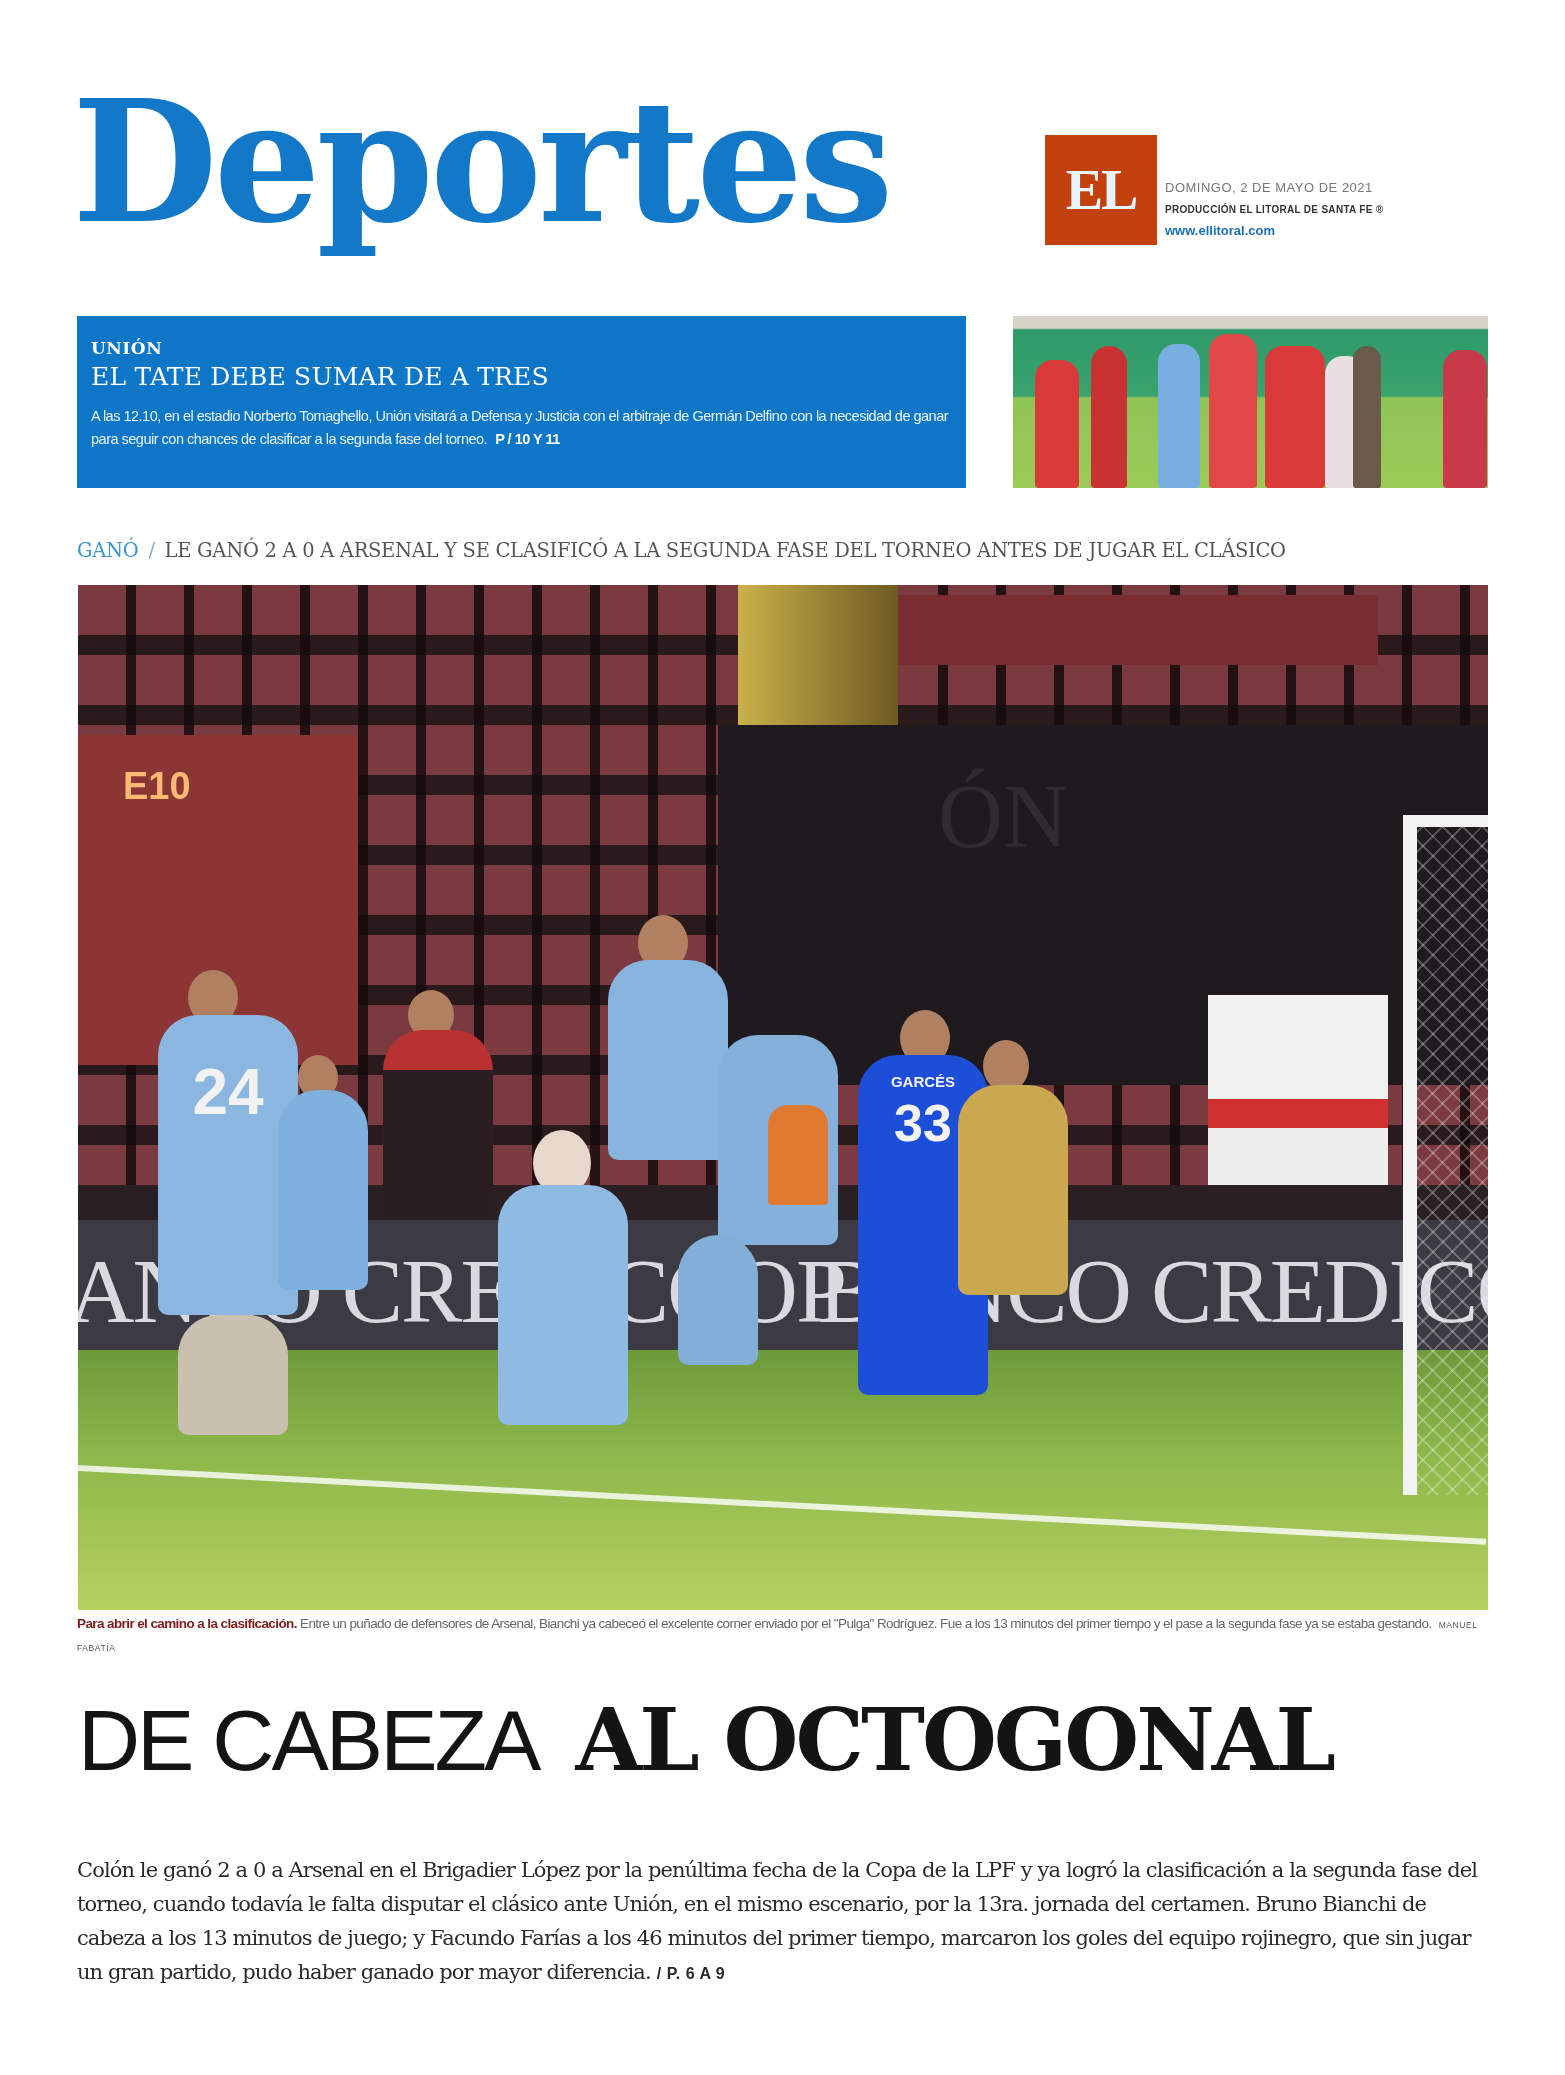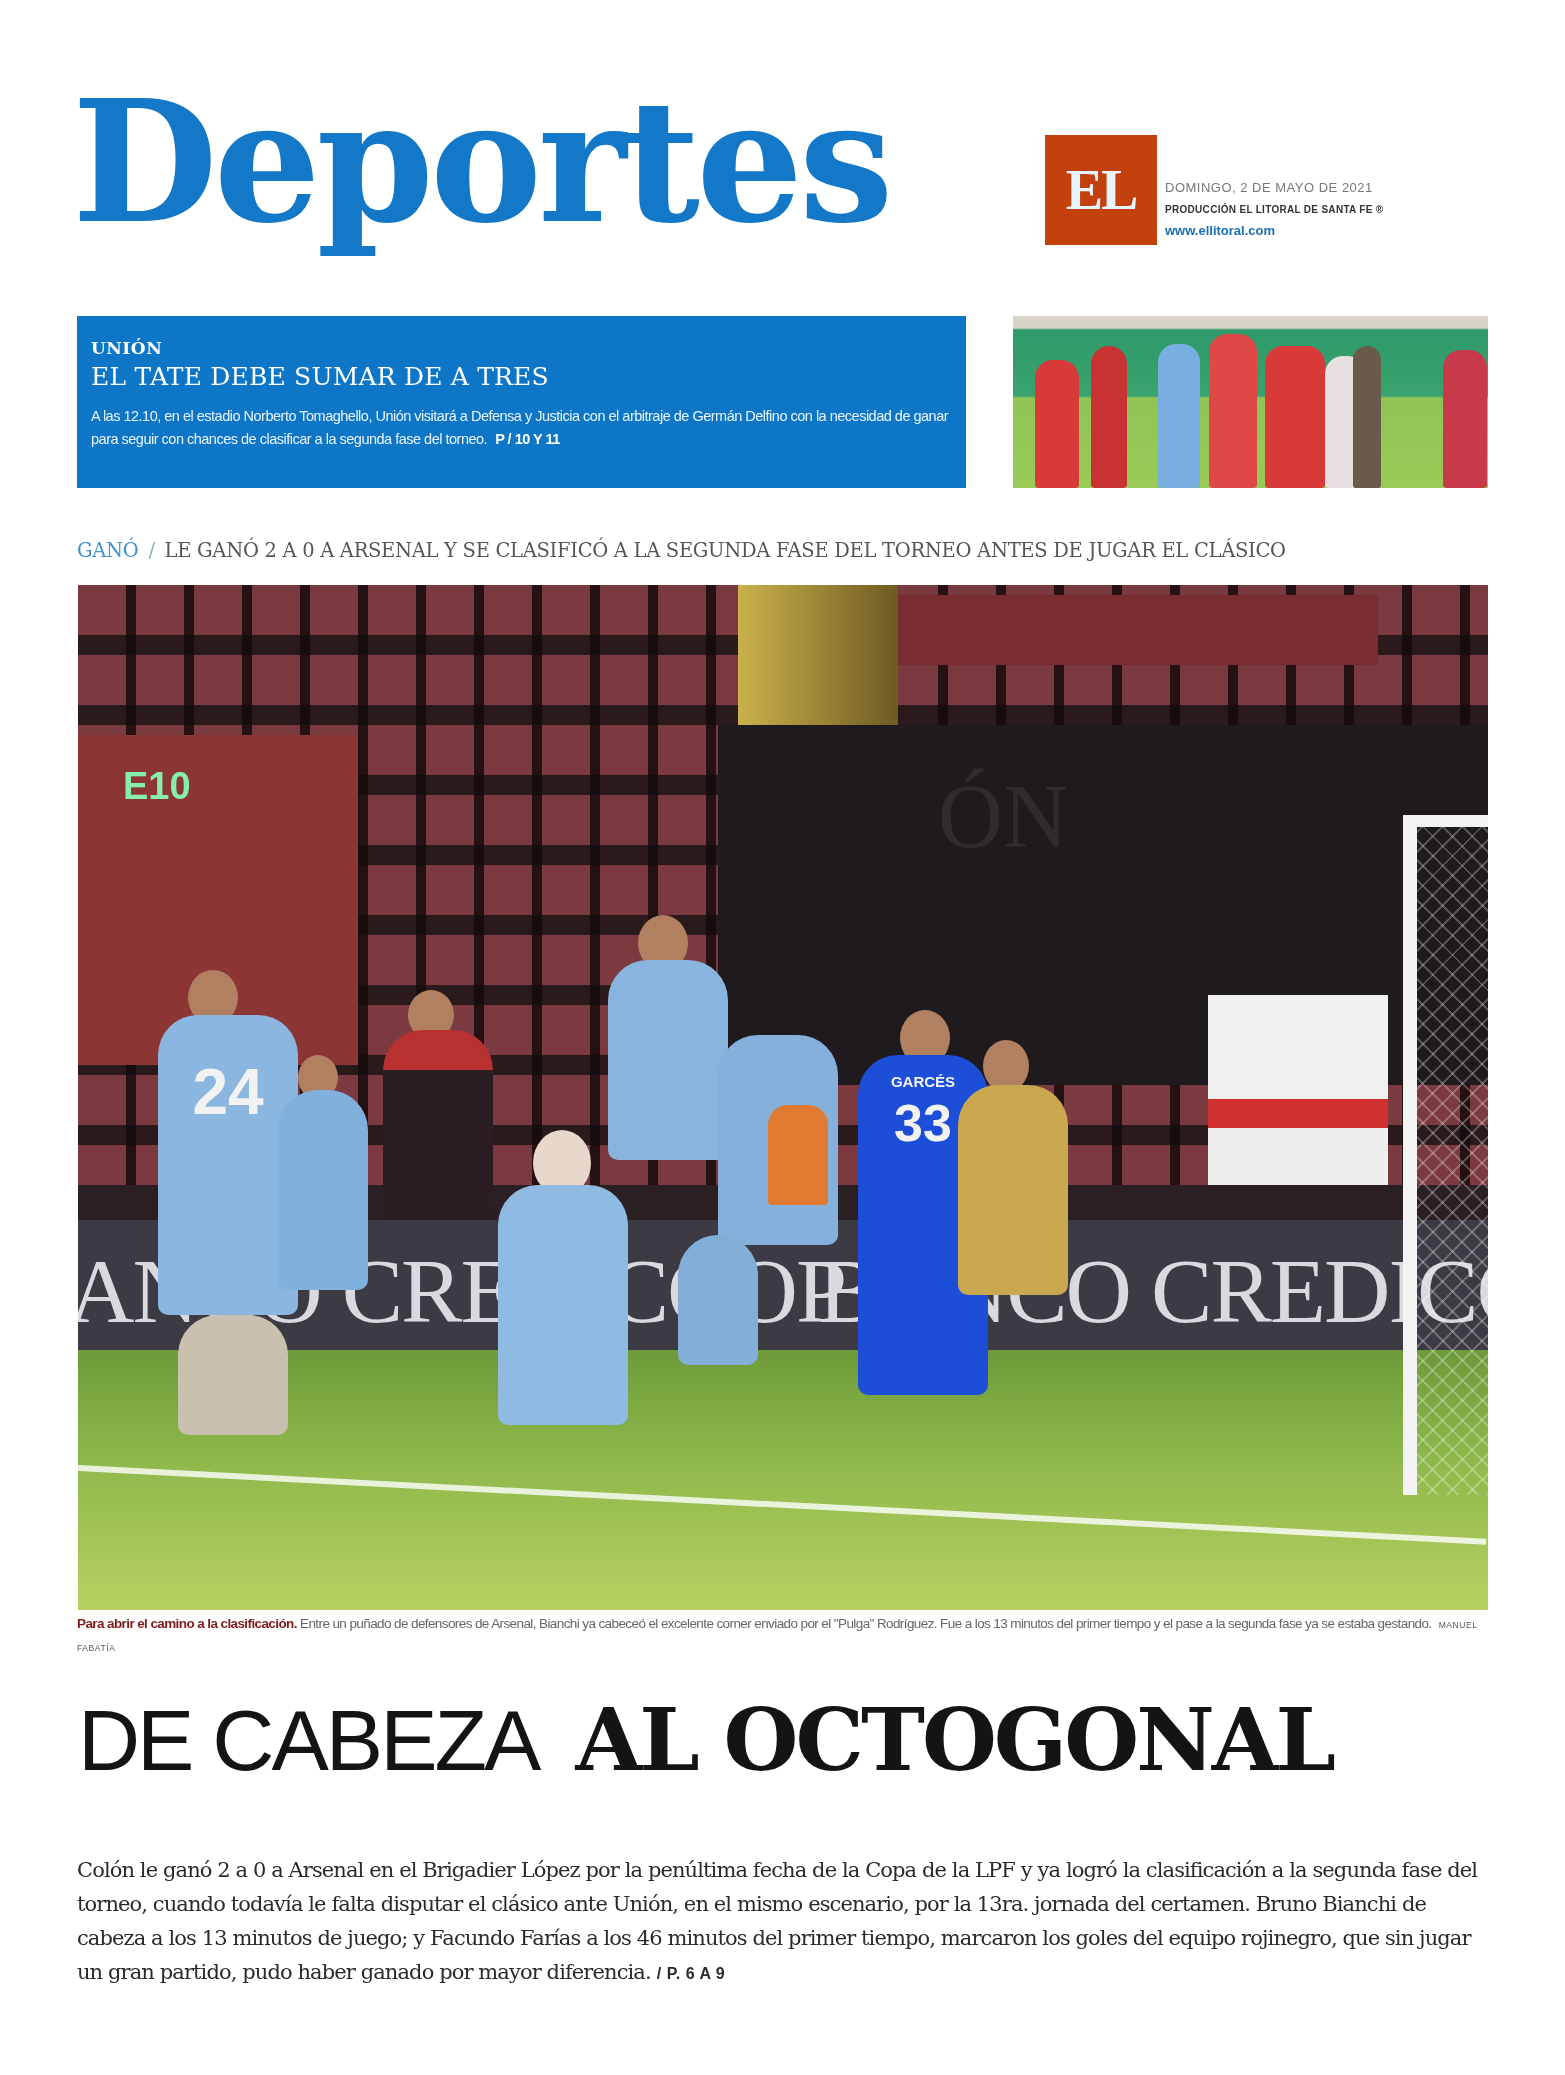--- a/index.html
+++ b/index.html
@@ -57,21 +57,21 @@
     position: absolute; left: 78px; top: 585px; width: 1410px; height: 1025px; overflow: hidden;
     background: #2a1f22;
   }
   .main-photo .stands { position: absolute; left: 0; top: 0; width: 100%; height: 600px;
     background:
       repeating-linear-gradient(90deg, transparent 0 48px, rgba(20,10,12,0.85) 48px 58px),
       repeating-linear-gradient(180deg, #7a3a40 0 50px, #2a1a1c 50px 70px);
   }
   .main-photo .stair { position: absolute; left: 660px; top: 0; width: 160px; height: 150px; background: linear-gradient(90deg,#c9b24a,#6f5a22); }
   .main-photo .block-e10 { position: absolute; left: 0; top: 150px; width: 280px; height: 330px; background: #8c3535; }
-  .main-photo .block-e10 span { position: absolute; left: 45px; top: 30px; font-family: "Liberation Sans", sans-serif; font-weight: bold; font-size: 38px; color: #86efac; }
+  .main-photo .block-e10 span { position: absolute; left: 45px; top: 30px; font-family: "Liberation Sans", sans-serif; font-weight: bold; font-size: 38px; color: #fdba74; }
   .main-photo .dark-wall { position: absolute; left: 640px; top: 140px; width: 770px; height: 360px; background: #1e1a1d; }
   .main-photo .upper-red { position: absolute; left: 770px; top: 10px; width: 530px; height: 70px; background: #7a2d30; }
   .main-photo .ambulance { position: absolute; left: 1130px; top: 410px; width: 180px; height: 190px; background: linear-gradient(180deg,#f0f0f0 0 55%, #d03030 55% 70%, #eee 70%); }
   .main-photo .board { position: absolute; left: 0; top: 635px; width: 1410px; height: 130px; background: #3c3b44; }
   .main-photo .board span { position: absolute; top: 18px; font-family: "Liberation Serif", serif; font-size: 92px; color: #d9d9df; letter-spacing: -2px; white-space: nowrap; }
   .main-photo .pitch { position: absolute; left: 0; top: 765px; width: 100%; height: 260px;
     background: linear-gradient(180deg, #6d9a3a 0%, #8db74a 40%, #b7d160 100%); }
   .main-photo .line { position: absolute; left: 0; top: 880px; width: 100%; height: 6px; background: rgba(255,255,255,0.8); transform: rotate(3deg); transform-origin: left; }
   .main-photo .goal { position: absolute; left: 1325px; top: 230px; width: 85px; height: 680px;
     border-left: 14px solid #f3f3f3; border-top: 12px solid #f3f3f3;

